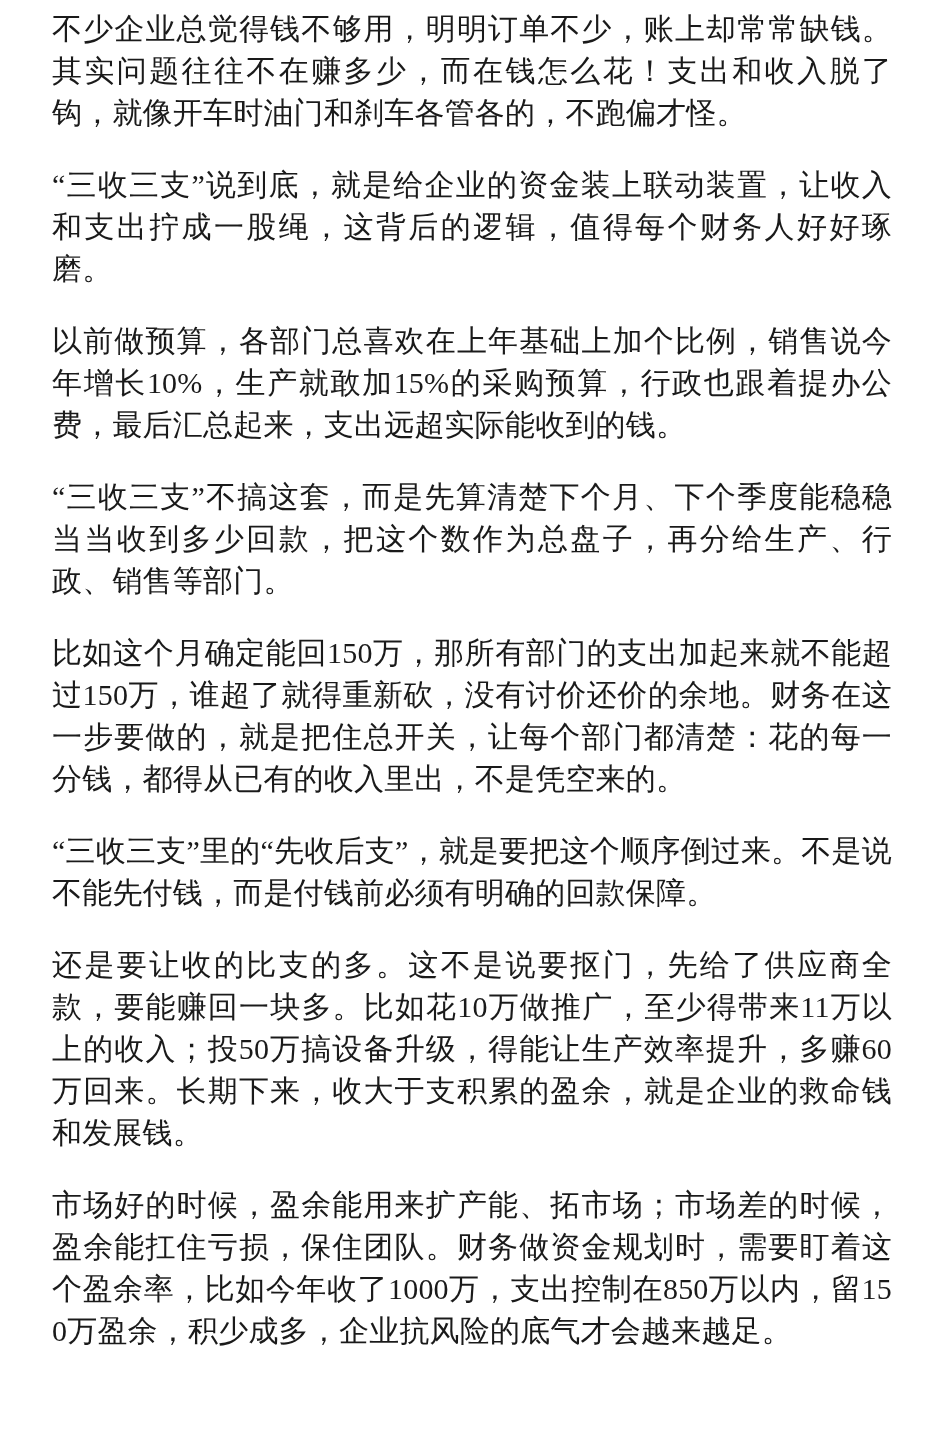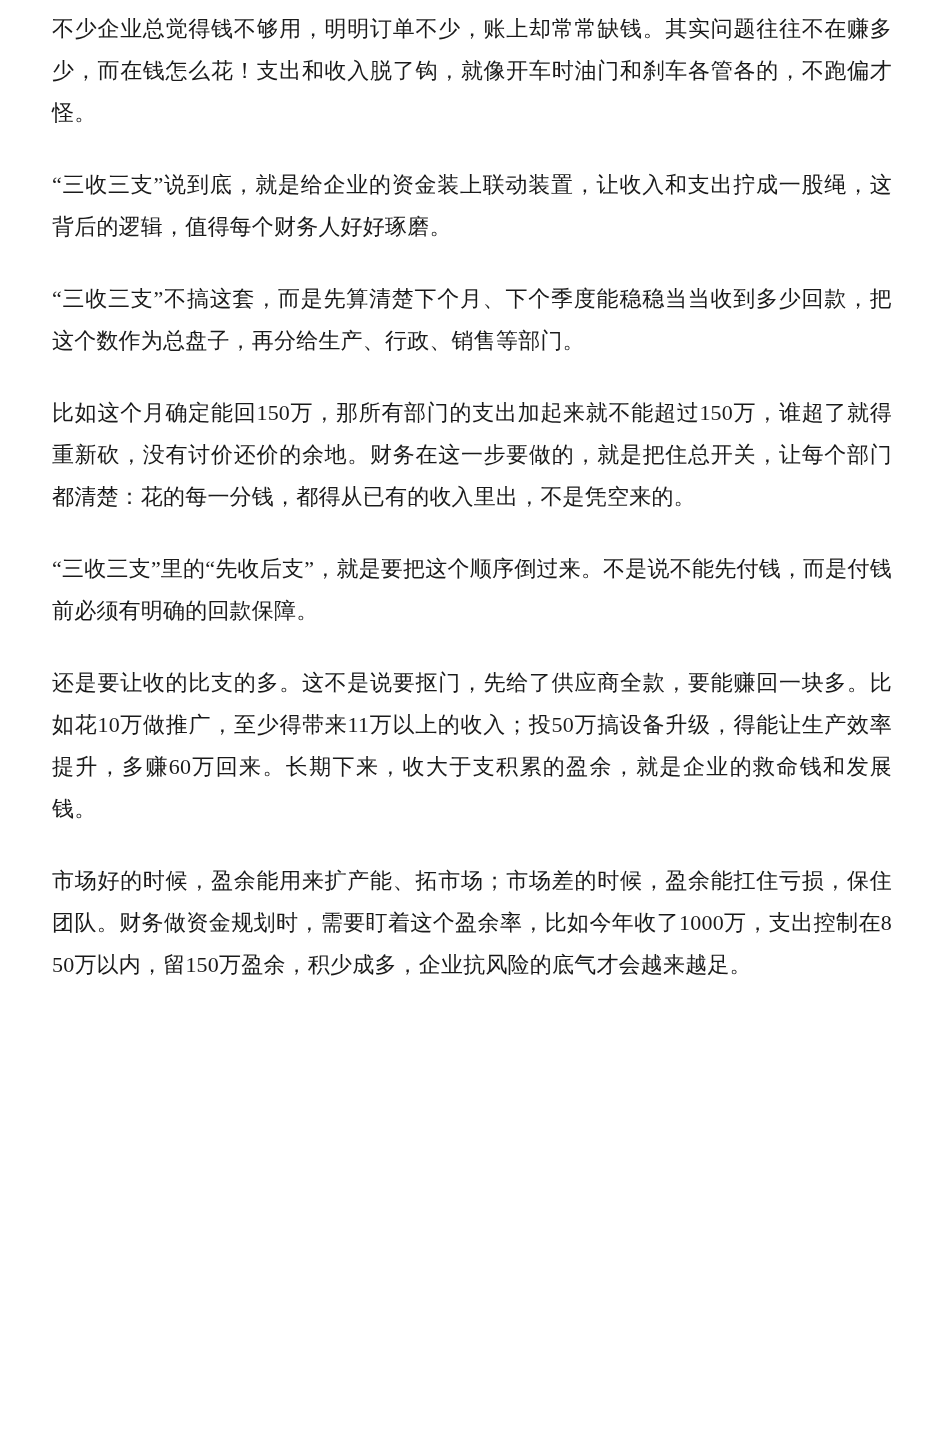--- a/index.html
+++ b/index.html
@@ -19,40 +19,41 @@
     width: 944px;
     min-height: 1448px;
     box-sizing: border-box;
     padding: 8px 52px 0 52px;
     position: relative;
   }
   .article {
     display: block;
   }
   .para {
-    font-size: 22px;
+    font-size: 30px;
     line-height: 42px;
     letter-spacing: 0.2px;
     margin: 0 0 30px 0;
     text-align: justify;
     text-justify: inter-ideograph;
     color: #1a1a1a;
     word-break: break-all;
   }
   .para:last-of-type {
     margin-bottom: 0;
   }
 </style>
 </head>
 <body>
 
 <div class="page">
   <div class="article">
     <p class="para">不少企业总觉得钱不够用，明明订单不少，账上却常常缺钱。其实问题往往不在赚多少，而在钱怎么花！支出和收入脱了钩，就像开车时油门和刹车各管各的，不跑偏才怪。</p>
     <p class="para">“三收三支”说到底，就是给企业的资金装上联动装置，让收入和支出拧成一股绳，这背后的逻辑，值得每个财务人好好琢磨。</p>
+    <p class="para">以前做预算，各部门总喜欢在上年基础上加个比例，销售说今年增长10%，生产就敢加15%的采购预算，行政也跟着提办公费，最后汇总起来，支出远超实际能收到的钱。</p>
     <p class="para">“三收三支”不搞这套，而是先算清楚下个月、下个季度能稳稳当当收到多少回款，把这个数作为总盘子，再分给生产、行政、销售等部门。</p>
     <p class="para">比如这个月确定能回150万，那所有部门的支出加起来就不能超过150万，谁超了就得重新砍，没有讨价还价的余地。财务在这一步要做的，就是把住总开关，让每个部门都清楚：花的每一分钱，都得从已有的收入里出，不是凭空来的。</p>
     <p class="para">“三收三支”里的“先收后支”，就是要把这个顺序倒过来。不是说不能先付钱，而是付钱前必须有明确的回款保障。</p>
     <p class="para">还是要让收的比支的多。这不是说要抠门，先给了供应商全款，要能赚回一块多。比如花10万做推广，至少得带来11万以上的收入；投50万搞设备升级，得能让生产效率提升，多赚60万回来。长期下来，收大于支积累的盈余，就是企业的救命钱和发展钱。</p>
     <p class="para">市场好的时候，盈余能用来扩产能、拓市场；市场差的时候，盈余能扛住亏损，保住团队。财务做资金规划时，需要盯着这个盈余率，比如今年收了1000万，支出控制在850万以内，留150万盈余，积少成多，企业抗风险的底气才会越来越足。</p>
 
   </div>
 
 </div>
 

